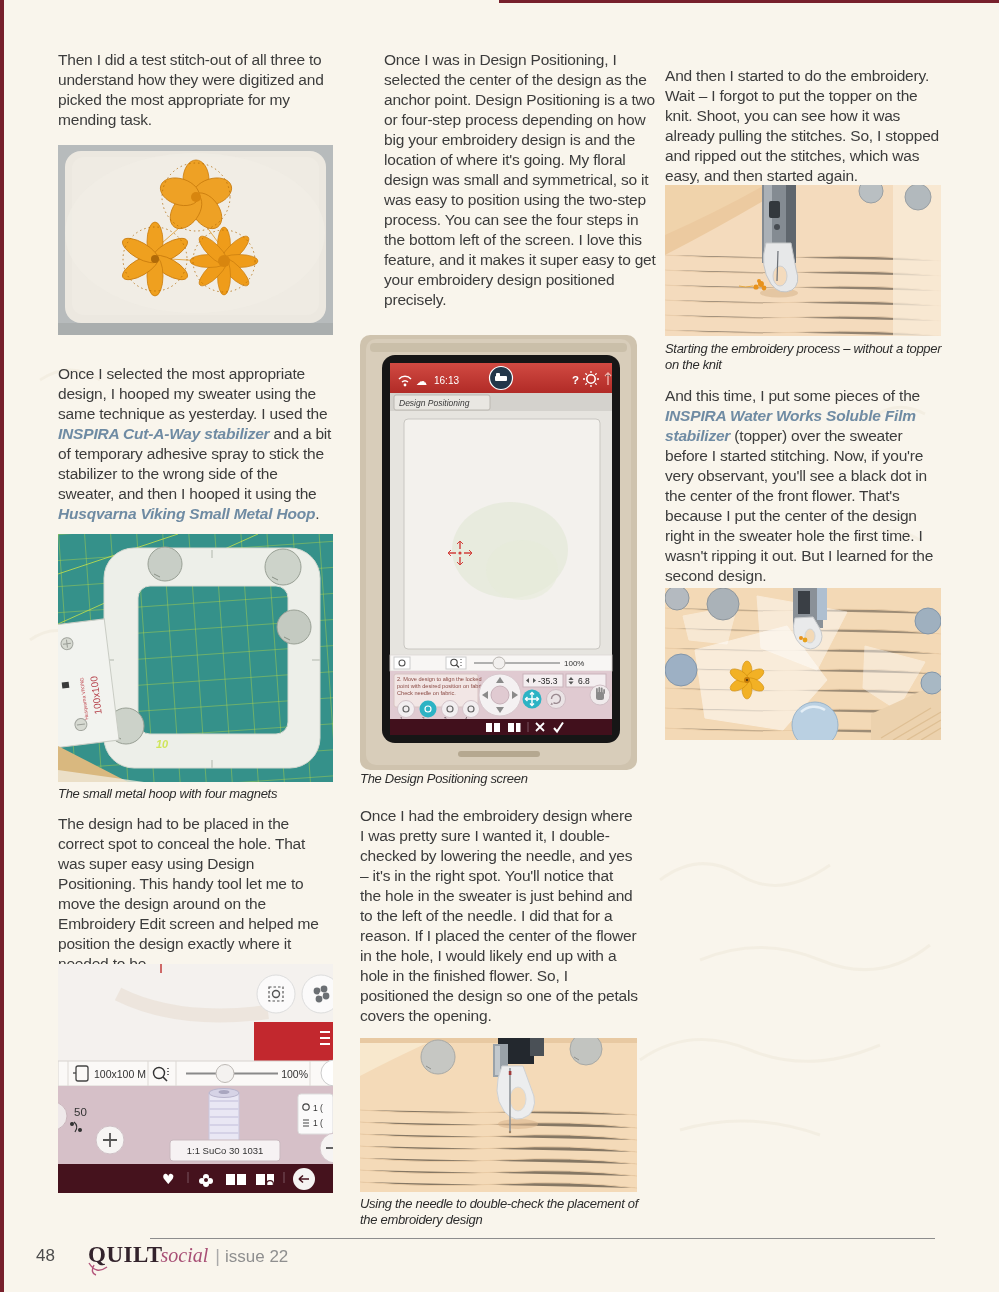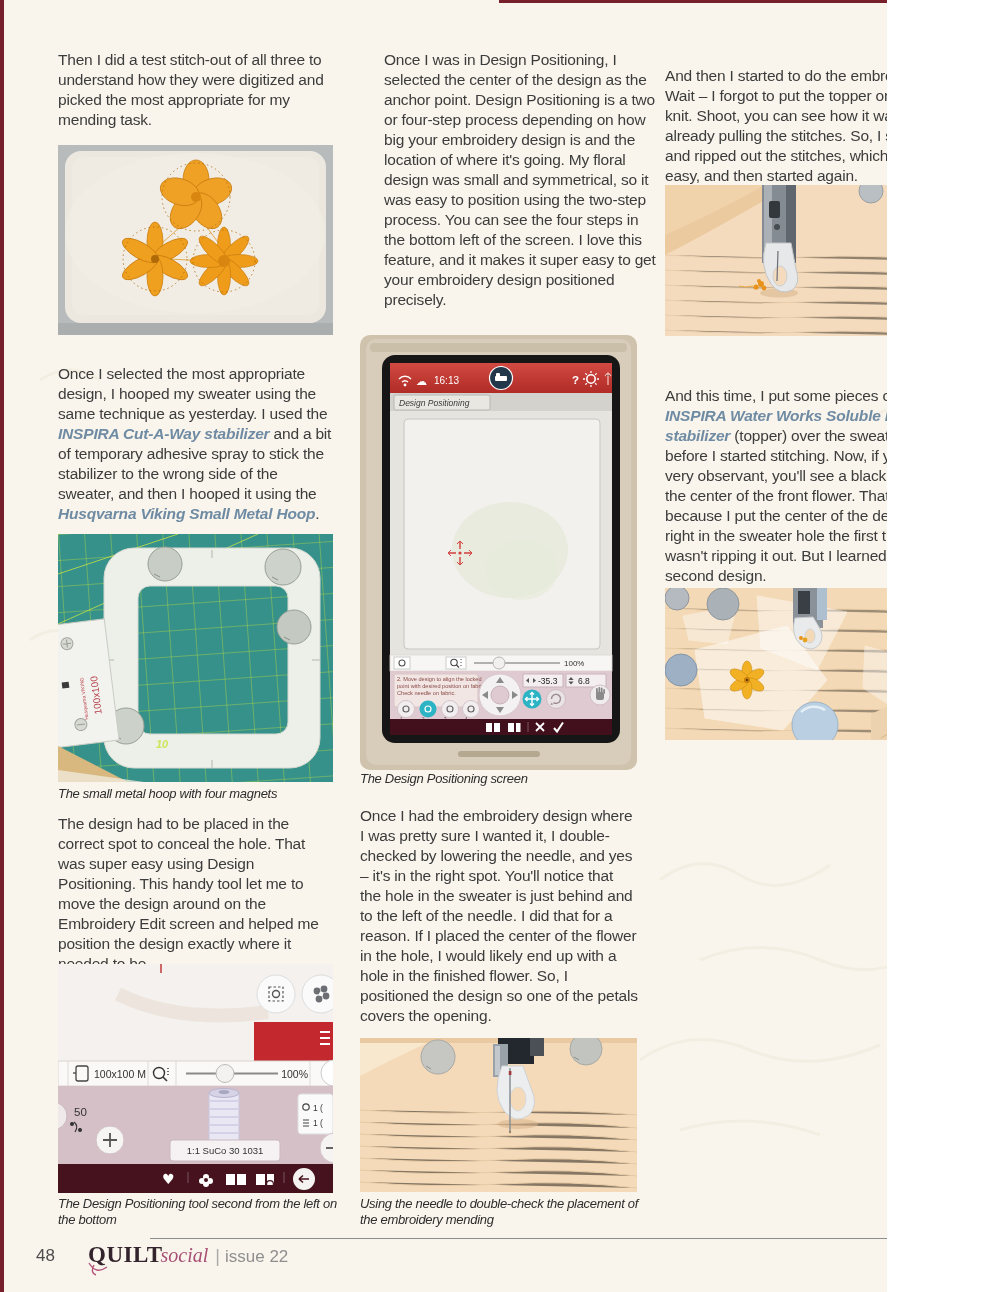--- a/index.html
+++ b/index.html
@@ -1,16 +1,16 @@
 <!DOCTYPE html>
 <html><head>
 <meta charset="utf-8">
 <style>
   html,body{margin:0;padding:0;}
-  .page{position:relative;width:887px;height:1292px;background:#f9f5ec;overflow:hidden;
+  .page{position:relative;width:999px;height:1292px;background:#f9f5ec;overflow:hidden;
         font-family:"Liberation Sans",sans-serif;color:#3f3f3f;}
   .edge-left{position:absolute;left:0;top:0;width:4px;height:1292px;background:#77202c;}
   .edge-top{position:absolute;left:499px;top:0;width:500px;height:3px;background:#77202c;}
   .para{position:absolute;width:278px;font-size:15.5px;line-height:20px;letter-spacing:-0.2px;color:#3c3c3c;}
   .para p{margin:0;}
   .link{color:#6f8ba3;font-style:italic;cursor:pointer;font-weight:bold;}
   .cap{position:absolute;width:280px;font-size:13px;line-height:15.5px;font-style:italic;
        letter-spacing:-0.3px;color:#2d2d2d;}
   .photo{position:absolute;overflow:hidden;}
   .photo svg{display:block;}
@@ -229,21 +229,20 @@
       </g>
       <g fill="#fff">
         <path d="M198,210 h9 v11 h-9 z M209,210 h7 v11 h-7 z"></path>
         <circle cx="212" cy="220" r="3.4" fill="none" stroke="#45121d" stroke-width="1.2"></circle>
       </g>
       <path d="M226,208 v11" stroke="#7a5560"></path>
       <circle cx="246" cy="215" r="11" fill="#f5f3f2"></circle>
       <path d="M241,215 h10 M241,215 l4,-3.5 M241,215 l4,3.5" stroke="#45121d" stroke-width="1.6" fill="none"></path>
     </svg>
   </div>
-  <div class="cap" style="left:58px;top:1196px;">The Design Positioning tool second from the left on the bottom</div>
 
   <div class="para" style="left:360px;top:50px;margin-left:24px;">
     <p><span>Once I was in Design Positioning, I selected the center of the design as the anchor point. Design Positioning is a two or four-step process depending on how big your embroidery design is and the location of where it's going. My floral design was small and symmetrical, so it was easy to position using the two-step process. You can see the four steps in the bottom left of the screen. I love this feature, and it makes it super easy to get your embroidery design positioned precisely.</span></p>
   </div>
 
   <div class="photo" style="left:360px;top:335px;width:277px;height:435px;">
     <svg width="277" height="435" viewBox="0 0 277 435">
       <defs>
         <linearGradient id="redbar" x1="0" y1="0" x2="0" y2="1">
           <stop offset="0" stop-color="#d14a42"></stop>
@@ -405,21 +404,21 @@
         <rect x="135" y="8" width="5" height="29" fill="#c2c8cd"></rect>
         <ellipse cx="158" cy="86" rx="20" ry="5" fill="#d9b58c" opacity="0.55"></ellipse>
         <path d="M142,28 q-11,27 2,45 q11,14 25,4 q10,-10 2,-27 l-8,-22 z" fill="#ecedee" stroke="#cfd1d3"></path>
         <ellipse cx="158" cy="61" rx="8" ry="12" fill="#f4dab8" stroke="#d8dadb"></ellipse>
         <path d="M150,30 V93" stroke="#8a8f94" stroke-width="1.5"></path>
         <rect x="148.8" y="33" width="2.6" height="4" fill="#a03a3a"></rect>
         <circle cx="150" cy="94" r="1.2" fill="#9a8468"></circle>
       </g>
     </svg>
   </div>
-  <div class="cap" style="left:360px;top:1196px;">Using the needle to double-check the placement of the embroidery mending</div>
+  <div class="cap" style="left:360px;top:1196px;">Using the needle to double-check the placement of the embroidery design</div>
 
   <div class="para" style="left:665px;top:66px;">
     <p><span>And then I started to do the embroidery. Wait – I forgot to put the topper on the knit. Shoot, you can see how it was already pulling the stitches. So, I stopped and ripped out the stitches, which was easy, and then started again.</span></p>
   </div>
 
   <div class="photo" style="left:665px;top:185px;width:276px;height:151px;">
     <svg width="276" height="151" viewBox="0 0 276 151">
       <rect width="276" height="151" fill="#f4dbbd"></rect>
       <g stroke="#dfbd95" stroke-width="1" opacity="0.4">
         <path d="M0,70 q70,5 140,2 t136,4 M0,85 q70,5 140,2 t136,4 M0,100 q70,5 140,2 t136,4 M0,115 q70,5 140,2 t136,4 M0,130 q70,5 140,2 t136,4 M0,145 q70,5 140,2 t136,4"></path>
@@ -444,20 +443,21 @@
       </g>
       <g fill="#e8921c">
         <circle cx="96" cy="99" r="3"></circle>
           <circle cx="91" cy="102" r="2.6"></circle>
           <circle cx="99" cy="103" r="2.4"></circle>
           <circle cx="94" cy="96" r="2"></circle>
         <path d="M88,101 q-8,2 -14,0" stroke="#e8a93e" stroke-width="1" fill="none"></path>
       </g>
     </svg>
   </div>
+  <div class="cap" style="left:665px;top:341px;">Starting the embroidery process – without a topper on the knit</div>
 
   <div class="para" style="left:665px;top:386px;">
     <p>
       <span>And this time, I put some pieces of the </span><span class="link">INSPIRA Water Works Soluble Film stabilizer</span><span> (topper) over the sweater before I started stitching. Now, if you're very observant, you'll see a black dot in the center of the front flower. That's because I put the center of the design right in the sweater hole the first time. I wasn't ripping it out. But I learned for the second design.</span>
     </p>
   </div>
 
   <div class="photo" style="left:665px;top:588px;width:276px;height:152px;">
     <svg width="276" height="152" viewBox="0 0 276 152">
       <rect width="276" height="152" fill="#f3d9b6"></rect>

